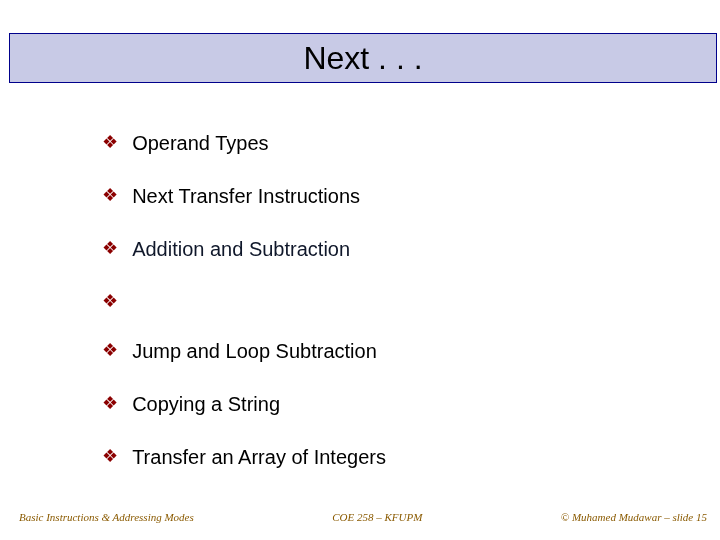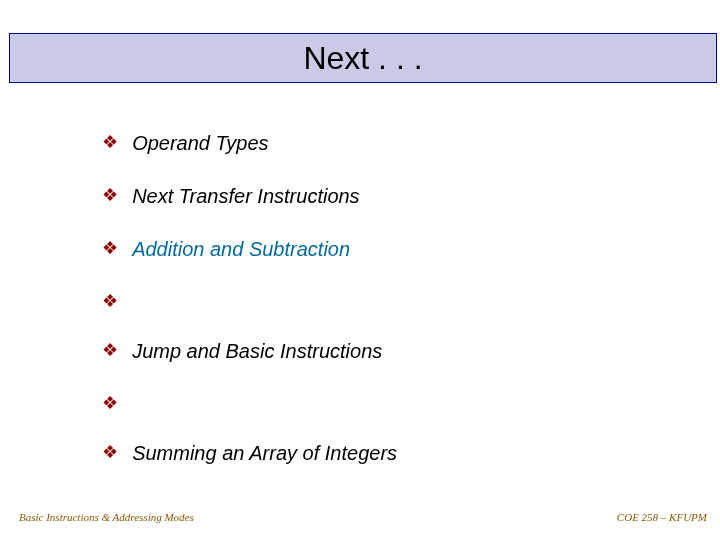--- a/index.html
+++ b/index.html
@@ -42,24 +42,23 @@
     color: #8b0000;
     font-size: 18px;
     line-height: 1;
     margin-right: 8px;
     margin-top: 1px;
     flex-shrink: 0;
   }
   .bullet-text {
     font-size: 20px;
     color: #000;
-    font-style: italic;
   }
   .bullet-highlight {
-    color: #0369a1;
+    color: #0f172a;
   }
   .footer {
     position: absolute;
     bottom: 14px;
     left: 10px;
     right: 10px;
     display: flex;
     justify-content: space-between;
     font-family: "Times New Roman", serif;
     font-style: italic;
@@ -86,27 +85,29 @@
   </div>
   <div class="bullet-item">
     <span class="bullet-glyph">❖</span>
     <span class="bullet-text bullet-highlight">Addition and Subtraction</span>
   </div>
   <div class="bullet-item">
     <span class="bullet-glyph">❖</span>
   </div>
   <div class="bullet-item">
     <span class="bullet-glyph">❖</span>
-    <span class="bullet-text">Jump and Basic Instructions</span>
+    <span class="bullet-text">Jump and Loop Subtraction</span>
   </div>
   <div class="bullet-item">
     <span class="bullet-glyph">❖</span>
+    <span class="bullet-text">Copying a String</span>
   </div>
   <div class="bullet-item">
     <span class="bullet-glyph">❖</span>
-    <span class="bullet-text">Summing an Array of Integers</span>
+    <span class="bullet-text">Transfer an Array of Integers</span>
   </div>
 </div>
 
 <div class="footer">
   <span>Basic Instructions &amp; Addressing Modes</span>
   <span>COE 258 – KFUPM</span>
+  <span>© Muhamed Mudawar – slide 15</span>
 </div>
 
 </body></html>

